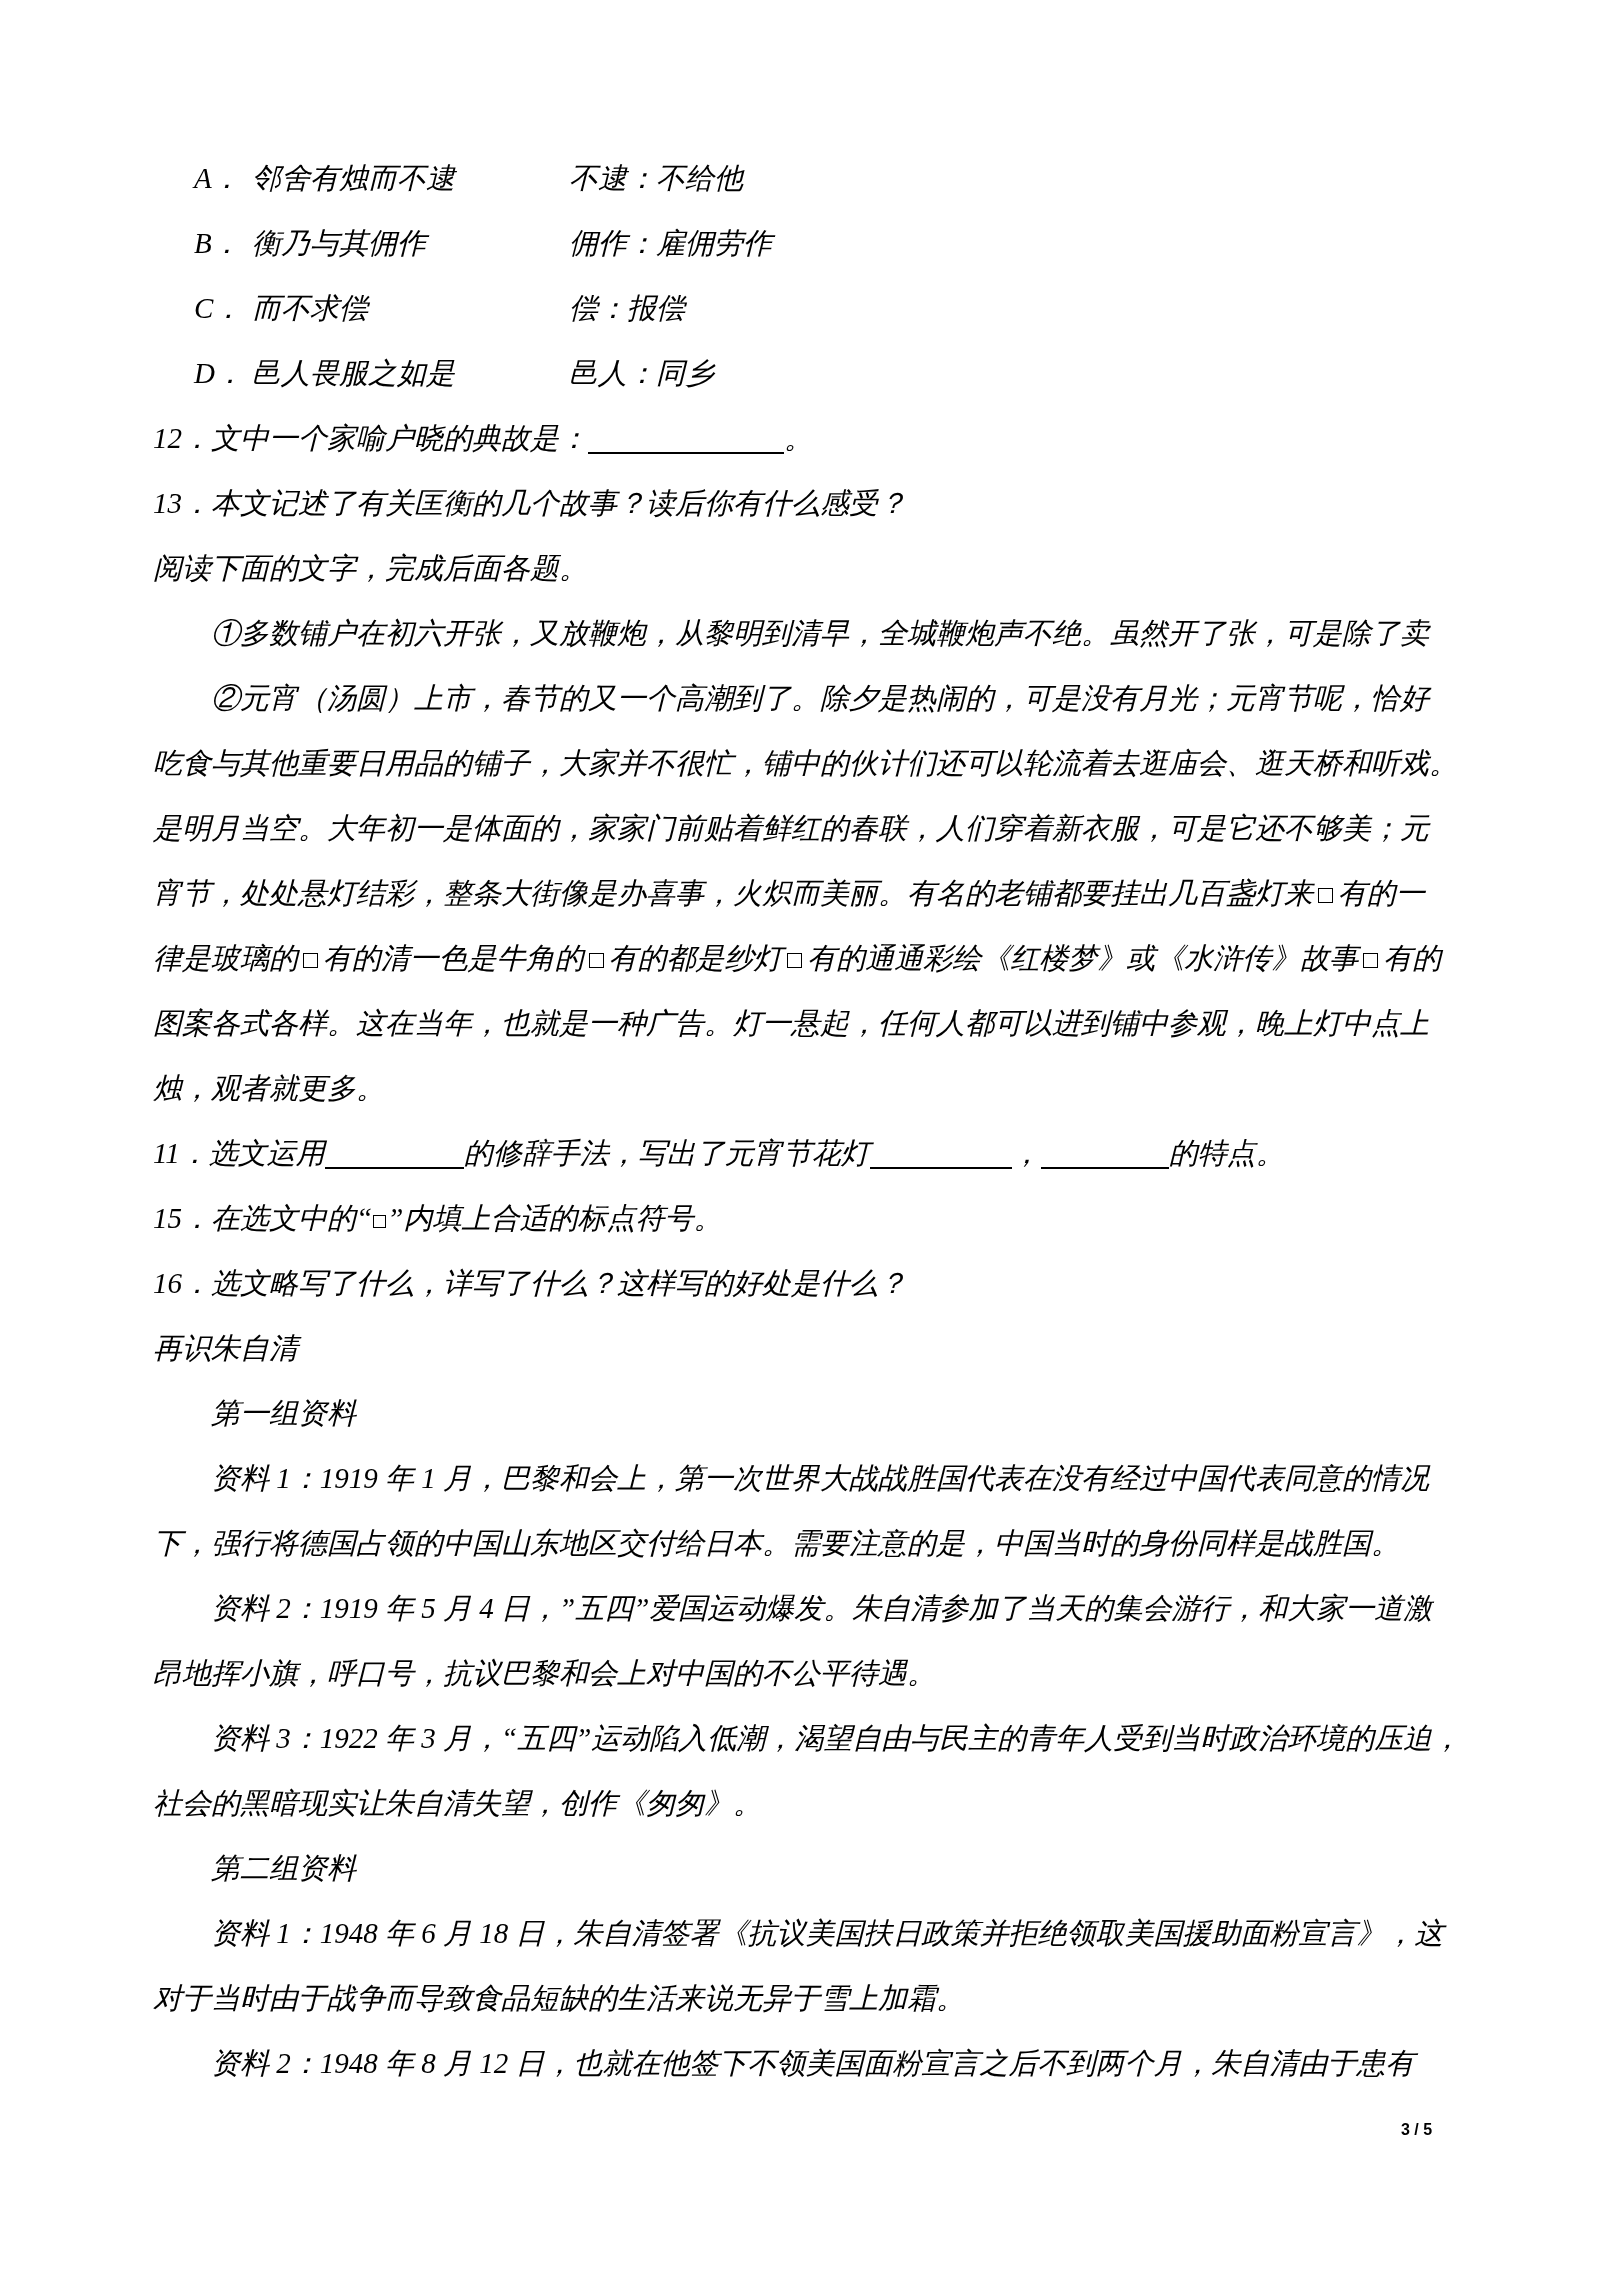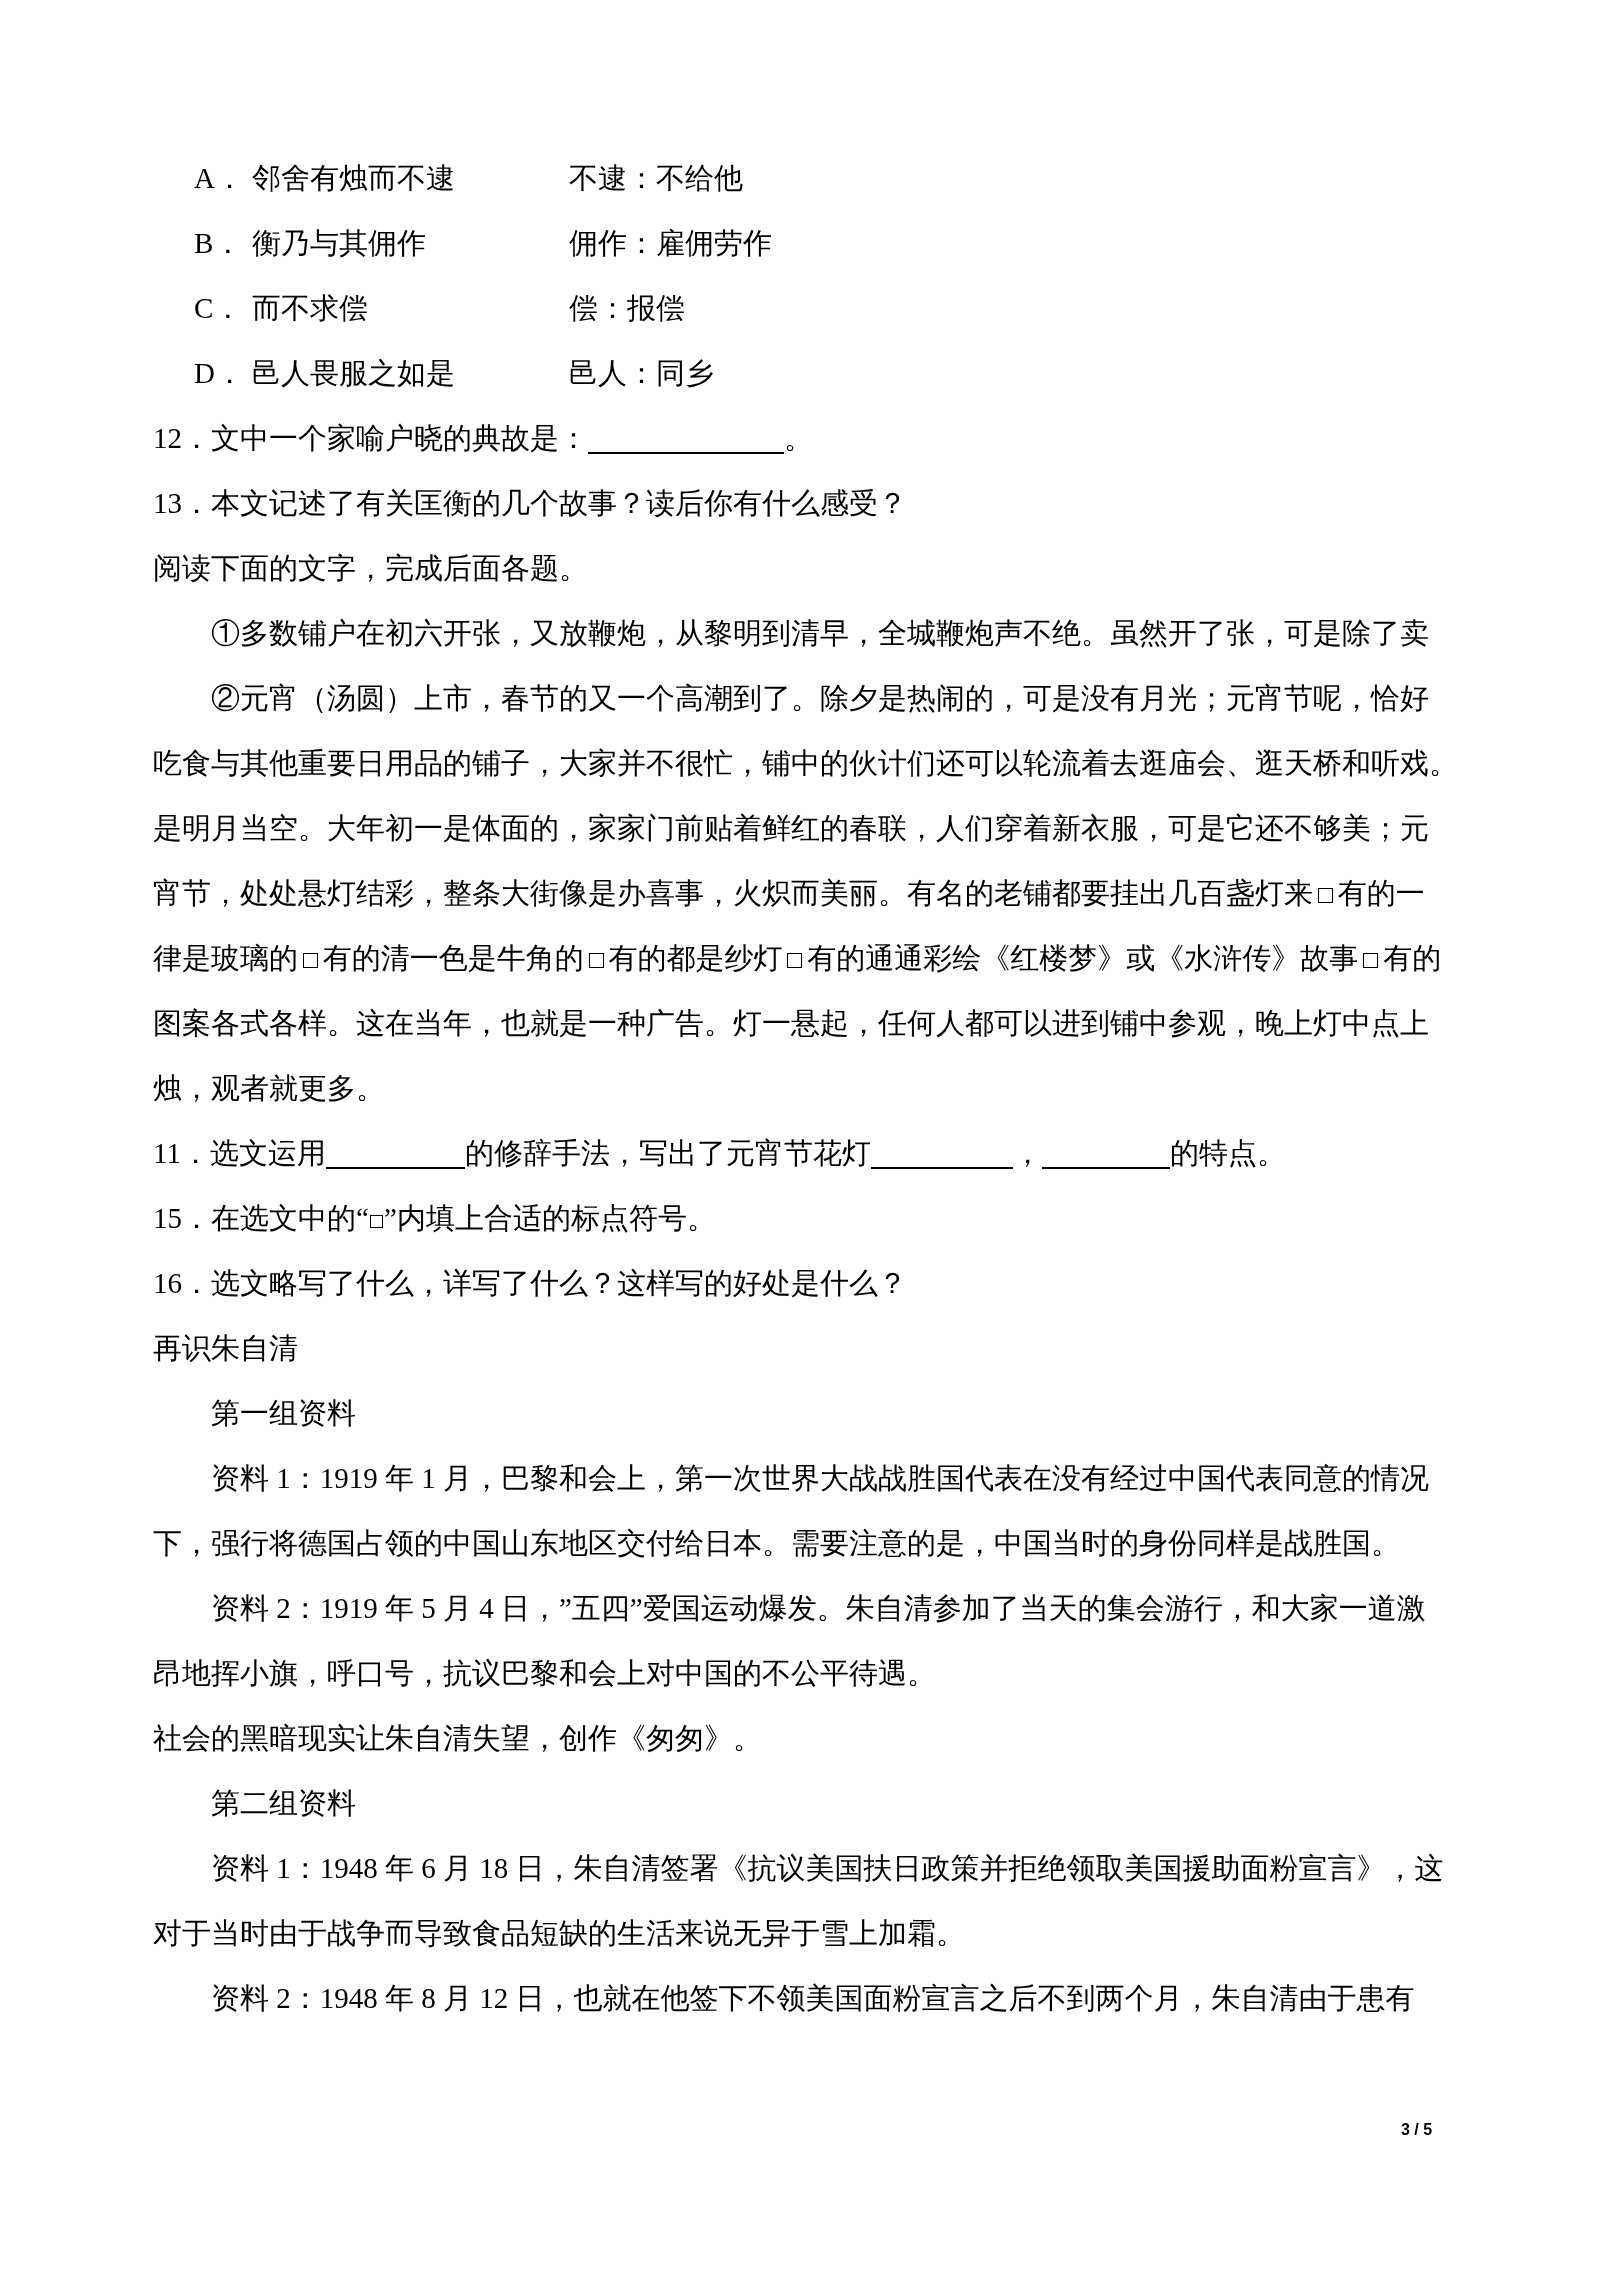--- a/index.html
+++ b/index.html
@@ -16,20 +16,21 @@
   .content {
     position: absolute;
     left: 153px;
     top: 146px;
     width: 1341px;
   }
   .line {
     height: 65px;
     line-height: 65px;
     white-space: nowrap;
+    font-style: italic;
   }
   .ind2 { padding-left: 58px; }      
   .ind-opt { padding-left: 41px; }    
   .opt-main { display: inline-block; min-width: 375px; }
   .opt-label { display: inline-block; min-width: 58px; }
   .blank {
     display: inline-block;
     border-bottom: 2.2px solid #000;
     height: 30.5px;
     vertical-align: text-bottom;
@@ -142,20 +143,23 @@
   </div>
   <div class="line">
     <span>下，强行将德国占领的中国山东地区交付给日本。需要注意的是，中国当时的身份同样是战胜国。</span>
   </div>
   <div class="line ind2">
     <span>资料 2：1919 年 5 月 4 日，”五四”爱国运动爆发。朱自清参加了当天的集会游行，和大家一道激</span>
   </div>
   <div class="line">
     <span>昂地挥小旗，呼口号，抗议巴黎和会上对中国的不公平待遇。</span>
   </div>
+  <div class="line ind2">
+    <span>资料 3：1922 年 3 月，“五四”运动陷入低潮，渴望自由与民主的青年人受到当时政治环境的压迫，</span>
+  </div>
   <div class="line">
     <span>社会的黑暗现实让朱自清失望，创作《匆匆》。</span>
   </div>
 
   <div class="line ind2">
     <span>第二组资料</span>
   </div>
   <div class="line ind2">
     <span>资料 1：1948 年 6 月 18 日，朱自清签署《抗议美国扶日政策并拒绝领取美国援助面粉宣言》，这</span>
   </div>

